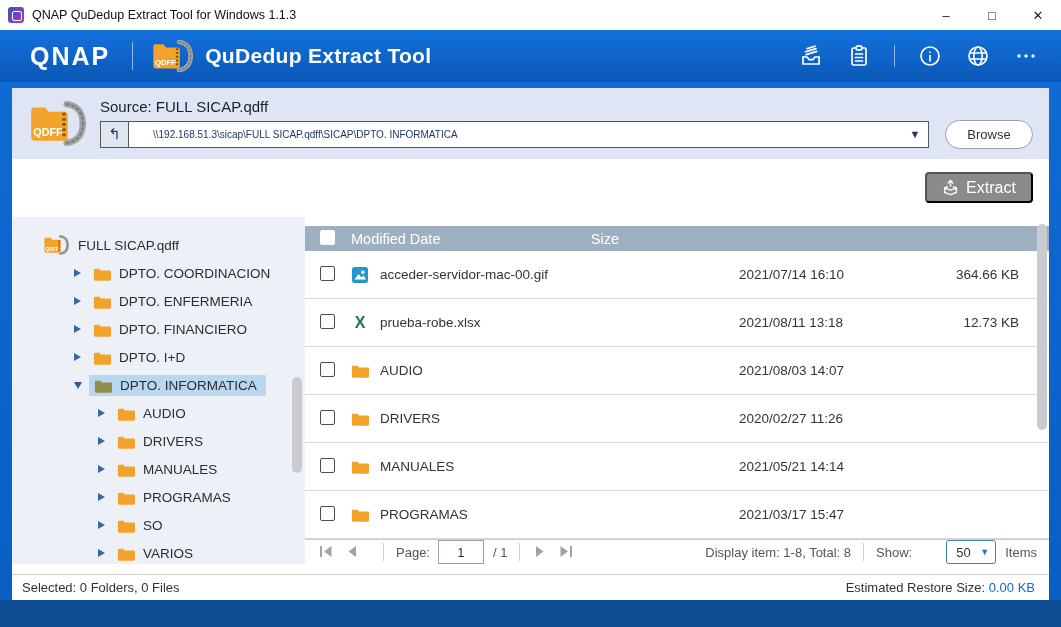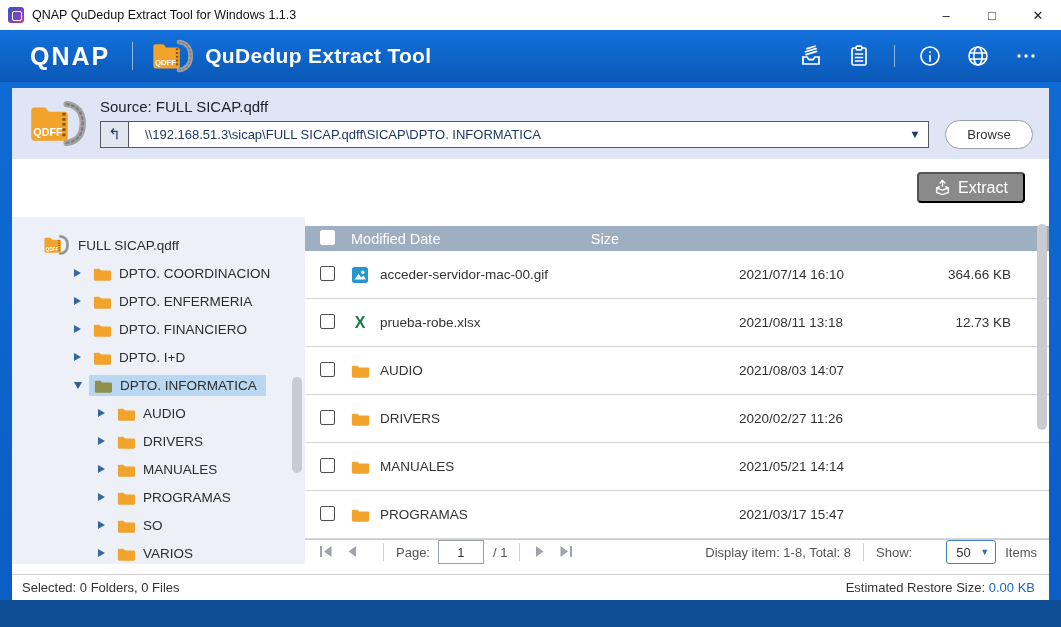--- a/index.html
+++ b/index.html
@@ -31,26 +31,26 @@
   .content { position:absolute; top:6px; left:12px; width:1037px; height:512px; background:#fff; display:flex; flex-direction:column;gap:10px; }
 
   
   .source-row { height:77px; background:#dfe5f4; display:flex; align-items:center; padding:0 16px 0 16px; }
   .qdff-lg { width:58px; height:49px; flex:0 0 auto; }
   .source-main { flex:1 1 auto; margin-left:14px; }
   .source-label { font-size:15px; color:#1c1f26; margin-bottom:5px; font-weight:400; }
   .pathbar-line { display:flex; align-items:center; }
   .pathbar { flex:1 1 auto; height:27px; border:1px solid #55585e; background:#fff; display:flex; align-items:center; }
   .back-btn { width:28px; height:100%; background:#e2e6ee; border-right:1px solid #55585e; display:flex; align-items:center; justify-content:center; font-size:15px; color:#1f3864; }
-  .path-input { flex:1 1 auto; height:100%; border:0; outline:none; font-size:13px; color:#1f3864; padding:0 16px; font-family:inherit; background:transparent; }
+  .path-input { flex:1 1 auto; height:100%; border:0; outline:none; font-size:10px; color:#1f3864; padding:0 24px; font-family:inherit; background:transparent; }
   .path-caret { width:26px; color:#1f3864; font-size:11px; text-align:center; }
   .browse-btn { margin-left:16px; width:88px; height:29px; border:1px solid #9a9ea6; border-radius:15px; background:#fff; font-size:13px; color:#333; display:flex; align-items:center; justify-content:center; }
 
   
-  .extract-row { height:42px; background:#fff; display:flex; align-items:center; justify-content:flex-end; padding-right:24px; }
+  .extract-row { height:42px; background:#fff; display:flex; align-items:center; justify-content:flex-end; padding-right:16px; }
   .extract-btn { width:108px; height:31px; background:#8a8a8a; border-radius:4px; color:#fff; font-size:16px; display:flex; align-items:center; justify-content:center; gap:7px; }
   .extract-btn svg { width:17px; height:17px; }
 
   
   .main-row { flex:1 1 auto; display:flex; min-height:0; position:relative; }
   .tree-panel { width:293px; background:#edf0f7; position:relative; overflow:hidden; padding-top:14px; }
   .tree-row { height:28px; display:flex; align-items:center; white-space:nowrap; }
   .tree-root { padding-left:31px; gap:9px; }
   .depth1 { padding-left:62px; }
   .depth2 { padding-left:86px; }
@@ -64,21 +64,21 @@
   .ficon svg { width:18px; height:14px; display:block; }
   .scroll-thumb { position:absolute; background:#c9cbd1; border-radius:6px; }
   .tree-thumb { right:3px; top:160px; width:10px; height:96px; }
 
   
   .table-panel { flex:1 1 auto; background:#fff; display:flex; flex-direction:column; padding-top:9px; position:relative; min-width:0; }
   .thead { height:34px; background:#9fafc2; display:flex; align-items:center; color:#fff; font-size:14.5px; }
   .col-cb { width:46px; padding-left:15px; flex:0 0 auto; }
   .col-name { flex:1 1 auto; display:flex; align-items:center; gap:11px; min-width:0; }
   .col-date { width:195px; flex:0 0 auto; }
-  .col-size { width:115px; flex:0 0 auto; text-align:right; padding-right:38px; }
+  .col-size { width:115px; flex:0 0 auto; text-align:right; padding-right:30px; }
   .thead .col-size { padding-right:42px; }
   .cb { width:15px; height:15px; border:1.5px solid #4e4e4e; border-radius:2px; background:#fff; display:inline-block; }
   .cb.filled { border-color:#fff; background:#fff; }
   .trow { height:48px; display:flex; align-items:center; border-bottom:1px solid #d6d6d6; font-size:13.5px; color:#333; }
   .trow .col-name span.fname { overflow:hidden; text-overflow:ellipsis; white-space:nowrap; }
   .ricon { width:18px; height:18px; display:flex; align-items:center; justify-content:center; flex:0 0 auto; }
   .ricon svg { width:18px; height:18px; }
   .ricon.excel { font-weight:800; font-size:16px; color:#1a7a43; }
   .table-thumb { right:2px; top:7px; width:10px; height:206px; }
 

